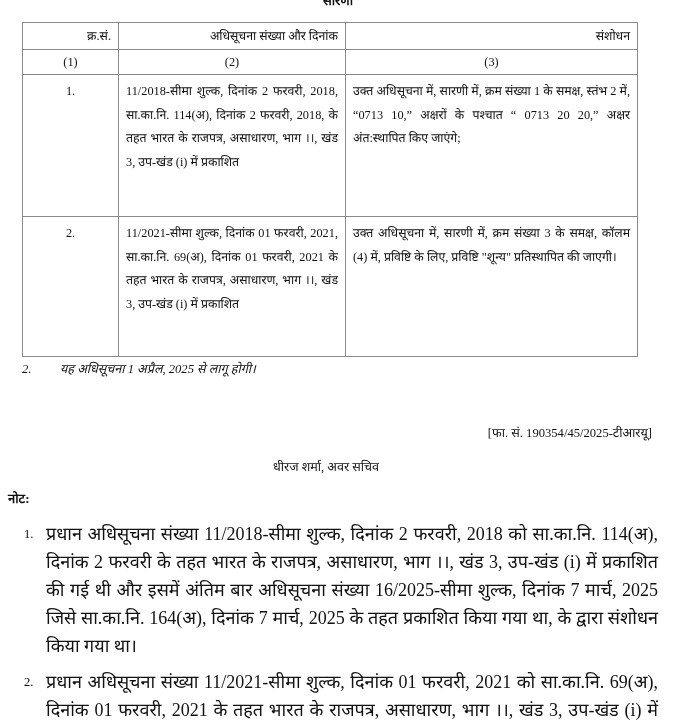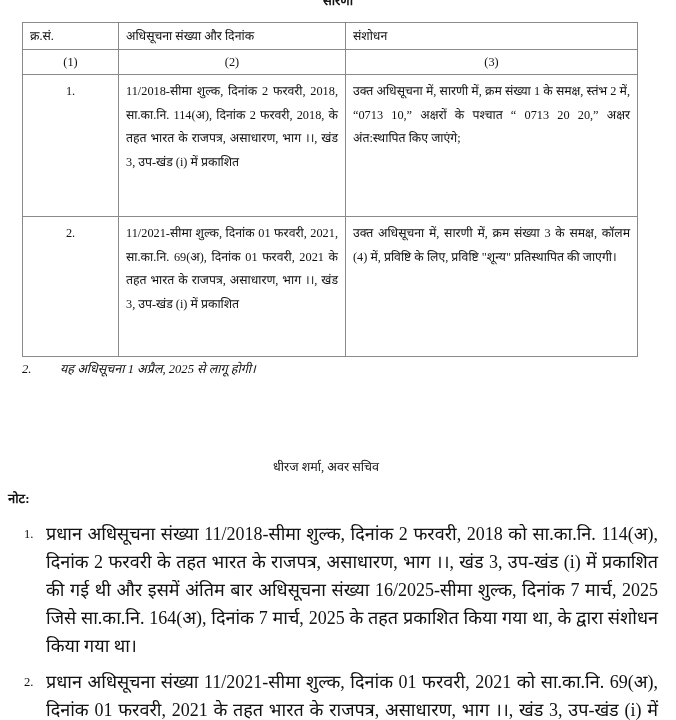--- a/index.html
+++ b/index.html
@@ -54,21 +54,21 @@
     vertical-align: top;
     font-size: 12.3px;
     line-height: 23.5px;
     font-weight: normal;
   }
   .col-sno   { width: 96px; }
   .col-notif { width: 227px; }
   .col-amend { width: 292px; }
 
   .amend-table thead td {
-    text-align: left;
+    text-align: right;
     vertical-align: middle;
     padding-top: 3px;
     padding-bottom: 3px;
     line-height: 20px;
   }
   .amend-table .numrow td {
     text-align: center;
     vertical-align: middle;
     padding-top: 2px;
     padding-bottom: 2px;
@@ -195,20 +195,21 @@
         <td class="cell-just">11/2021-सीमा शुल्क, दिनांक 01 फरवरी, 2021, सा.का.नि. 69(अ), दिनांक 01 फरवरी, 2021 के तहत भारत के राजपत्र, असाधारण, भाग ।।, खंड 3, उप-खंड (i) में प्रकाशित</td>
         <td class="cell-just">उक्त अधिसूचना में, सारणी में, क्रम संख्या 3 के समक्ष, कॉलम (4) में, प्रविष्टि के लिए, प्रविष्टि "शून्य" प्रतिस्थापित की जाएगी।</td>
       </tr>
     </tbody>
   </table>
 
   <div class="para-line para-2">
     <span class="pnum">2.</span><span>यह अधिसूचना 1 अप्रैल, 2025 से लागू होगी।</span>
   </div>
 
+  <div class="fileno">[फा. सं. 190354/45/2025-टीआरयू]</div>
 
   <div class="signature">धीरज शर्मा, अवर सचिव</div>
 
   <div class="note-heading">नोट:</div>
 
   <div class="notes">
     <div class="note-item">
       <div class="note-num">1.</div>
       <div class="note-text">प्रधान अधिसूचना संख्या 11/2018-सीमा शुल्क, दिनांक 2 फरवरी, 2018 को सा.का.नि. 114(अ), दिनांक 2 फरवरी के तहत भारत के राजपत्र, असाधारण,  भाग ।।, खंड 3, उप-खंड (i) में प्रकाशित की गई थी और इसमें अंतिम बार अधिसूचना संख्या 16/2025-सीमा शुल्क, दिनांक 7 मार्च, 2025 जिसे सा.का.नि. 164(अ), दिनांक 7 मार्च, 2025 के तहत प्रकाशित किया गया था, के द्वारा संशोधन किया गया था।</div>
     </div>

